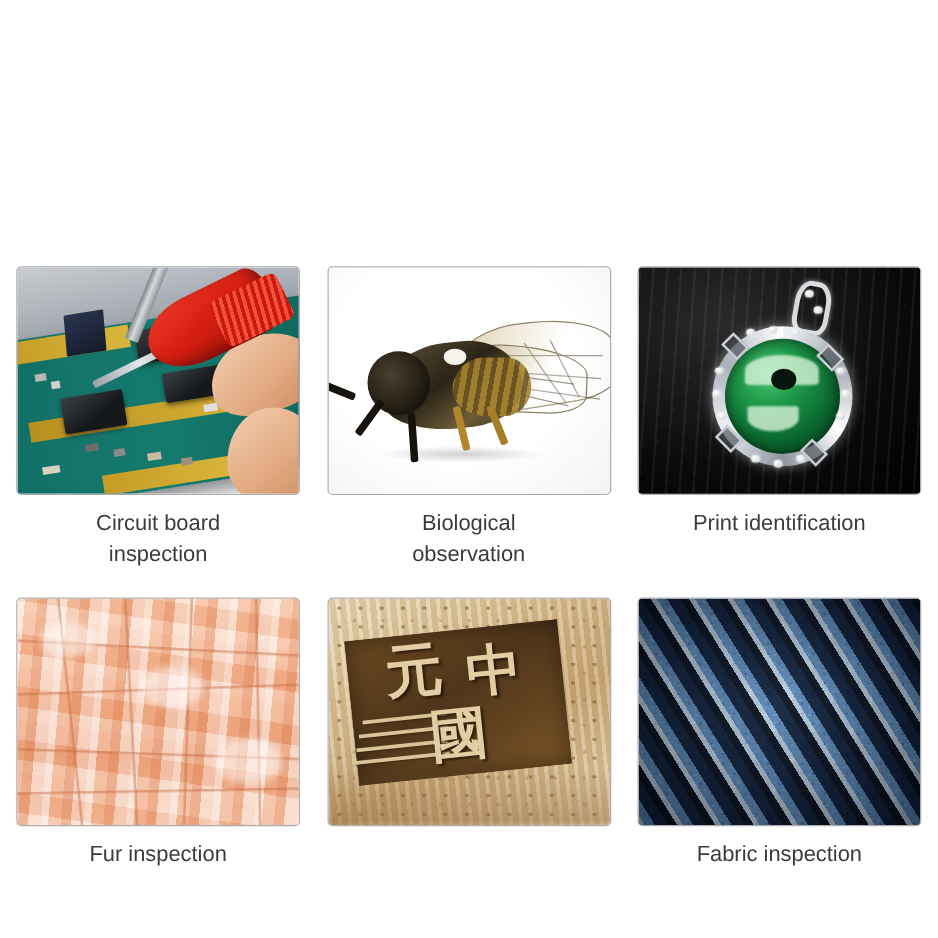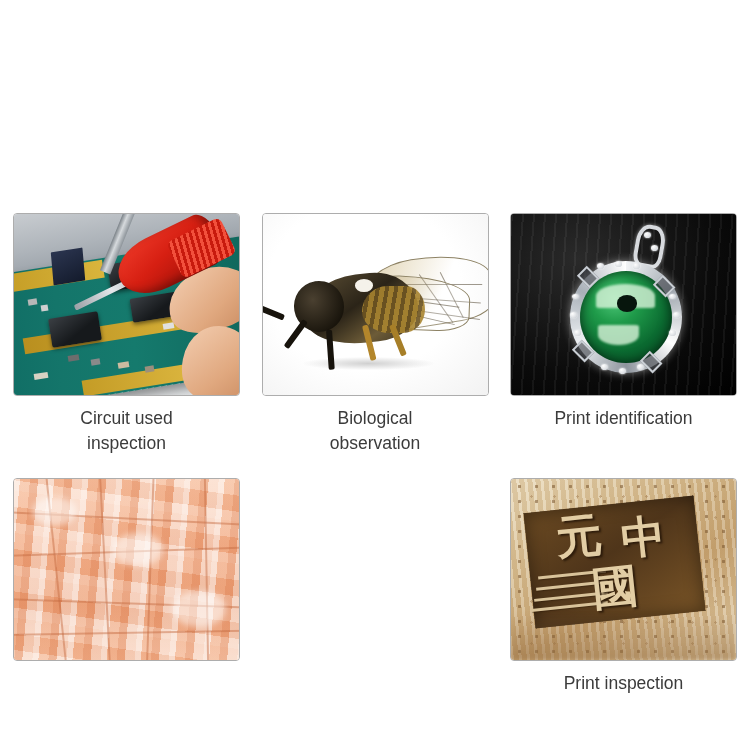--- a/index.html
+++ b/index.html
@@ -441,21 +441,21 @@
             <div class="smd s7"></div>
             <div class="smd s8"></div>
             <div class="tweezer"></div>
             <div class="finger f1"></div>
             <div class="finger f2"></div>
             <div class="probe-tip"></div>
             <div class="probe-handle"></div>
             <div class="probe-grip"></div>
           </div>
         </div>
-        <div class="caption">Circuit used
+        <div class="caption">Circuit board
 inspection</div>
       </div>
 
       <div class="card">
         <div class="thumb">
           <div class="thumb-inner bug">
             <div class="shadow"></div>
             <div class="wing">
               <div class="vein" style="left:6%;top:26%;width:88%;transform:rotate(9deg);"></div>
               <div class="vein" style="left:10%;top:44%;width:82%;transform:rotate(13deg);"></div>
@@ -528,35 +528,44 @@
             <div class="wrinkle" style="left:-5%;top:86%;width:112%;transform:rotate(-1deg);"></div>
             <div class="wrinkle" style="left:14%;top:-5%;width:118%;transform:rotate(84deg);"></div>
             <div class="wrinkle" style="left:38%;top:-5%;width:118%;transform:rotate(87deg);"></div>
             <div class="wrinkle" style="left:62%;top:-5%;width:118%;transform:rotate(92deg);"></div>
             <div class="wrinkle" style="left:85%;top:-5%;width:118%;transform:rotate(89deg);"></div>
             <div class="sheen" style="left:8%;top:10%;width:20%;height:16%;"></div>
             <div class="sheen" style="left:44%;top:30%;width:22%;height:18%;"></div>
             <div class="sheen" style="left:70%;top:62%;width:24%;height:20%;"></div>
           </div>
         </div>
+        <div class="caption">Fur inspection</div>
       </div>
 
       <div class="card">
         <div class="thumb">
           <div class="thumb-inner print">
             <div class="dots"></div>
             <div class="plate"></div>
             <div class="stroke" style="left:12%;top:52%;width:30%;height:3px;"></div>
             <div class="stroke" style="left:11%;top:58%;width:32%;height:3px;"></div>
             <div class="stroke" style="left:10%;top:64%;width:33%;height:3px;"></div>
             <div class="stroke" style="left:9%;top:70%;width:34%;height:3px;"></div>
             <div class="glyph g1">元</div>
             <div class="glyph g2">中</div>
             <div class="glyph g3">國</div>
             <div class="blurband"></div>
           </div>
         </div>
-        <div class="caption">Print inspection</div>
       </div>
 
+      <div class="card">
+        <div class="thumb">
+          <div class="thumb-inner fabric">
+            <div class="fuzz"></div>
+            <div class="vignette"></div>
+          </div>
+        </div>
+        <div class="caption">Fabric inspection</div>
+      </div>
     </div>
   </div>
 </div>
 
 </body></html>

